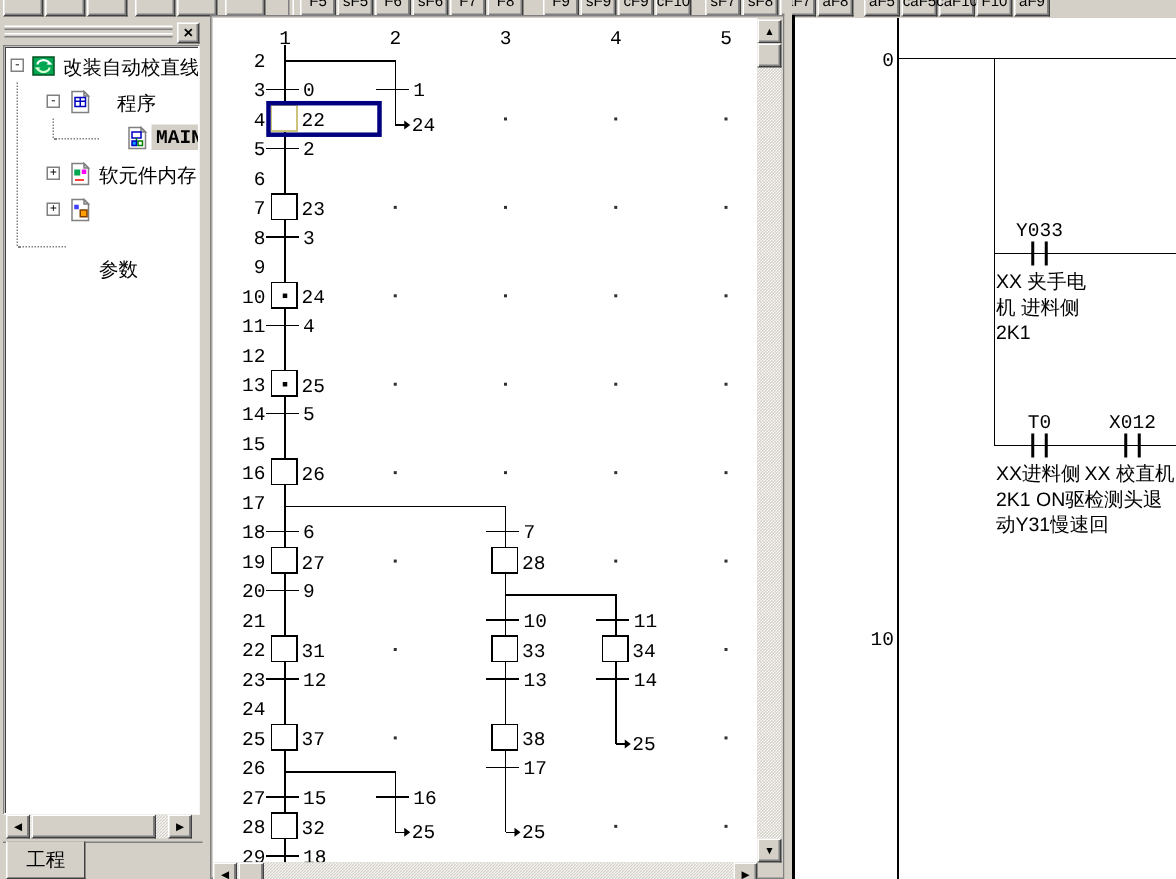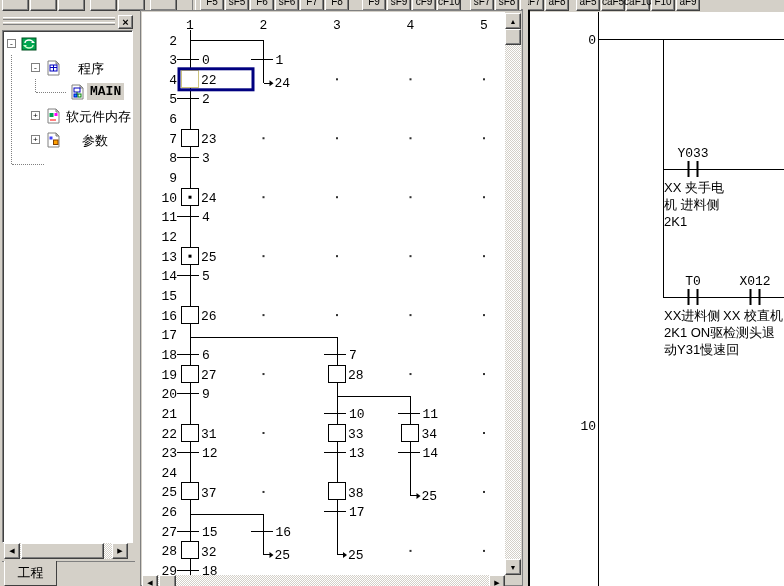--- a/index.html
+++ b/index.html
@@ -124,33 +124,34 @@
       <div class="connh" style="left: 9px; top: 133px; width: 32px;"></div>
       <div class="tree-row" style="top: 1px;">
         <div class="expander" style="left: 4px;">-</div>
         <span class="tree-icon" style="left: 18px;"><svg width="16" height="16" xmlns="http://www.w3.org/2000/svg">
             <rect x="1" y="2" width="14" height="12" fill="#00a651" stroke="#005020"></rect>
             <path d="M4 7 a4 3 0 0 1 8 0" stroke="#fff" stroke-width="1.5" fill="none"></path>
             <path d="M12 9 a4 3 0 0 1 -8 0" stroke="#d0ffd0" stroke-width="1.5" fill="none"></path>
             <path d="M12 5 l2 2 h-4 z" fill="#fff"></path>
             <path d="M4 11 l-2 -2 h4 z" fill="#d0ffd0"></path>
           </svg></span>
+        <span class="tree-label" style="left: 36px;">改装自动校直线</span>
       </div>
       <div class="tree-row" style="top: 25px;">
         <div class="expander" style="left: 28px;">-</div>
         <span class="tree-icon" style="left: 42px;"><svg width="16" height="16" xmlns="http://www.w3.org/2000/svg">
             <path d="M3 1 h8 l3 3 v11 h-11 z" fill="#fff" stroke="#808080"></path>
             <path d="M11 1 l3 3 h-3 z" fill="#d4d0c8" stroke="#808080"></path>
             <rect x="5" y="5" width="7" height="6" fill="#fff" stroke="#0000c0"></rect>
             <line x1="5" y1="7.5" x2="12" y2="7.5" stroke="#0000c0"></line>
             <line x1="8.5" y1="5" x2="8.5" y2="11" stroke="#0000c0"></line>
           </svg></span>
         <span class="tree-label" style="left: 72px;">程序</span>
       </div>
-      <div class="tree-row" style="top: 49px;">
+      <div class="tree-row" style="top: 49px; margin-left: 14px;">
         <span class="tree-icon" style="left: 66px;"><svg width="16" height="16" xmlns="http://www.w3.org/2000/svg">
             <path d="M3 1 h8 l3 3 v11 h-11 z" fill="#fff" stroke="#808080"></path>
             <path d="M11 1 l3 3 h-3 z" fill="#d4d0c8" stroke="#808080"></path>
             <rect x="5" y="4" width="6" height="4" fill="none" stroke="#0000c0"></rect>
             <line x1="8" y1="8" x2="8" y2="11" stroke="#008000"></line>
             <rect x="5" y="10" width="3" height="3" fill="#00a0ff" stroke="#0000c0"></rect>
             <rect x="9" y="10" width="3" height="3" fill="none" stroke="#008000"></rect>
           </svg></span>
         <span class="tree-label" style="left: 84px; font-family: &quot;Liberation Mono&quot;, monospace; font-weight: bold; background: rgb(212, 208, 200);">MAIN</span>
       </div>
@@ -166,21 +167,21 @@
         <span class="tree-label" style="left: 60px;">软元件内存</span>
       </div>
       <div class="tree-row" style="top: 97px;">
         <div class="expander" style="left: 28px;">+</div>
         <span class="tree-icon" style="left: 42px;"><svg width="16" height="16" xmlns="http://www.w3.org/2000/svg">
             <path d="M3 1 h8 l3 3 v11 h-11 z" fill="#fff" stroke="#808080"></path>
             <path d="M11 1 l3 3 h-3 z" fill="#d4d0c8" stroke="#808080"></path>
             <rect x="4.5" y="4.5" width="3" height="3" fill="#4040ff"></rect>
             <rect x="8.5" y="8" width="4.5" height="4.5" fill="#ffa000" stroke="#804000"></rect>
           </svg></span>
-        <span class="tree-label" style="left: 76px;">参数</span>
+        <span class="tree-label" style="left: 60px; margin-top: 39px;">参数</span>
       </div>
     </div>
   <div class="hscrollbar" style="left:4px;top:531px;width:124px;">
     <div class="dither abs" style="left:0;top:0;width:124px;height:16px;"></div>
     <div class="btn3d sarrow" style="left:0;top:0;">◀</div>
     <div class="btn3d" style="left:17px;top:0;width:83px;height:16px;"></div>
     <div class="btn3d sarrow" style="left:108px;top:0;">▶</div>
   </div>
   <div id="tabbar-line" class="abs"></div>
   <div id="tab-project" class="abs">工程</div>

